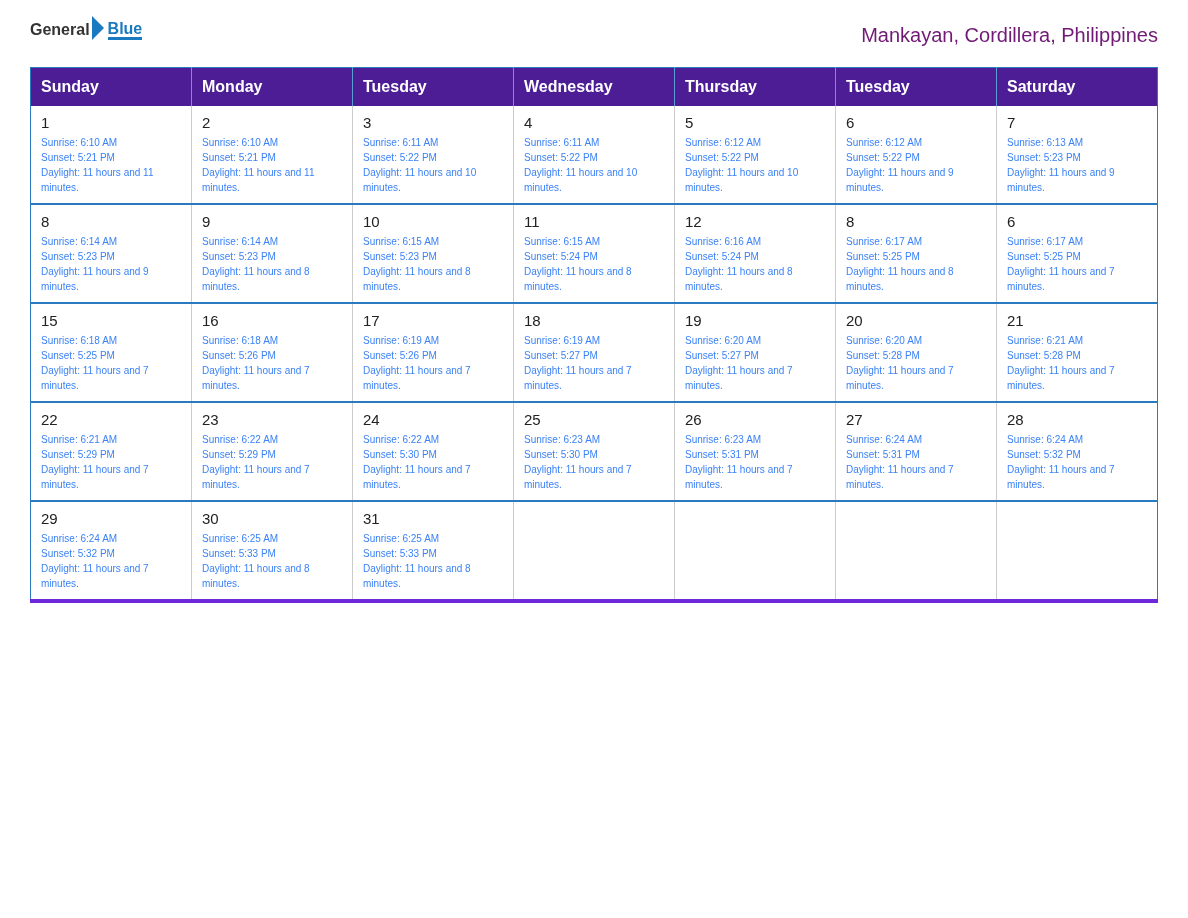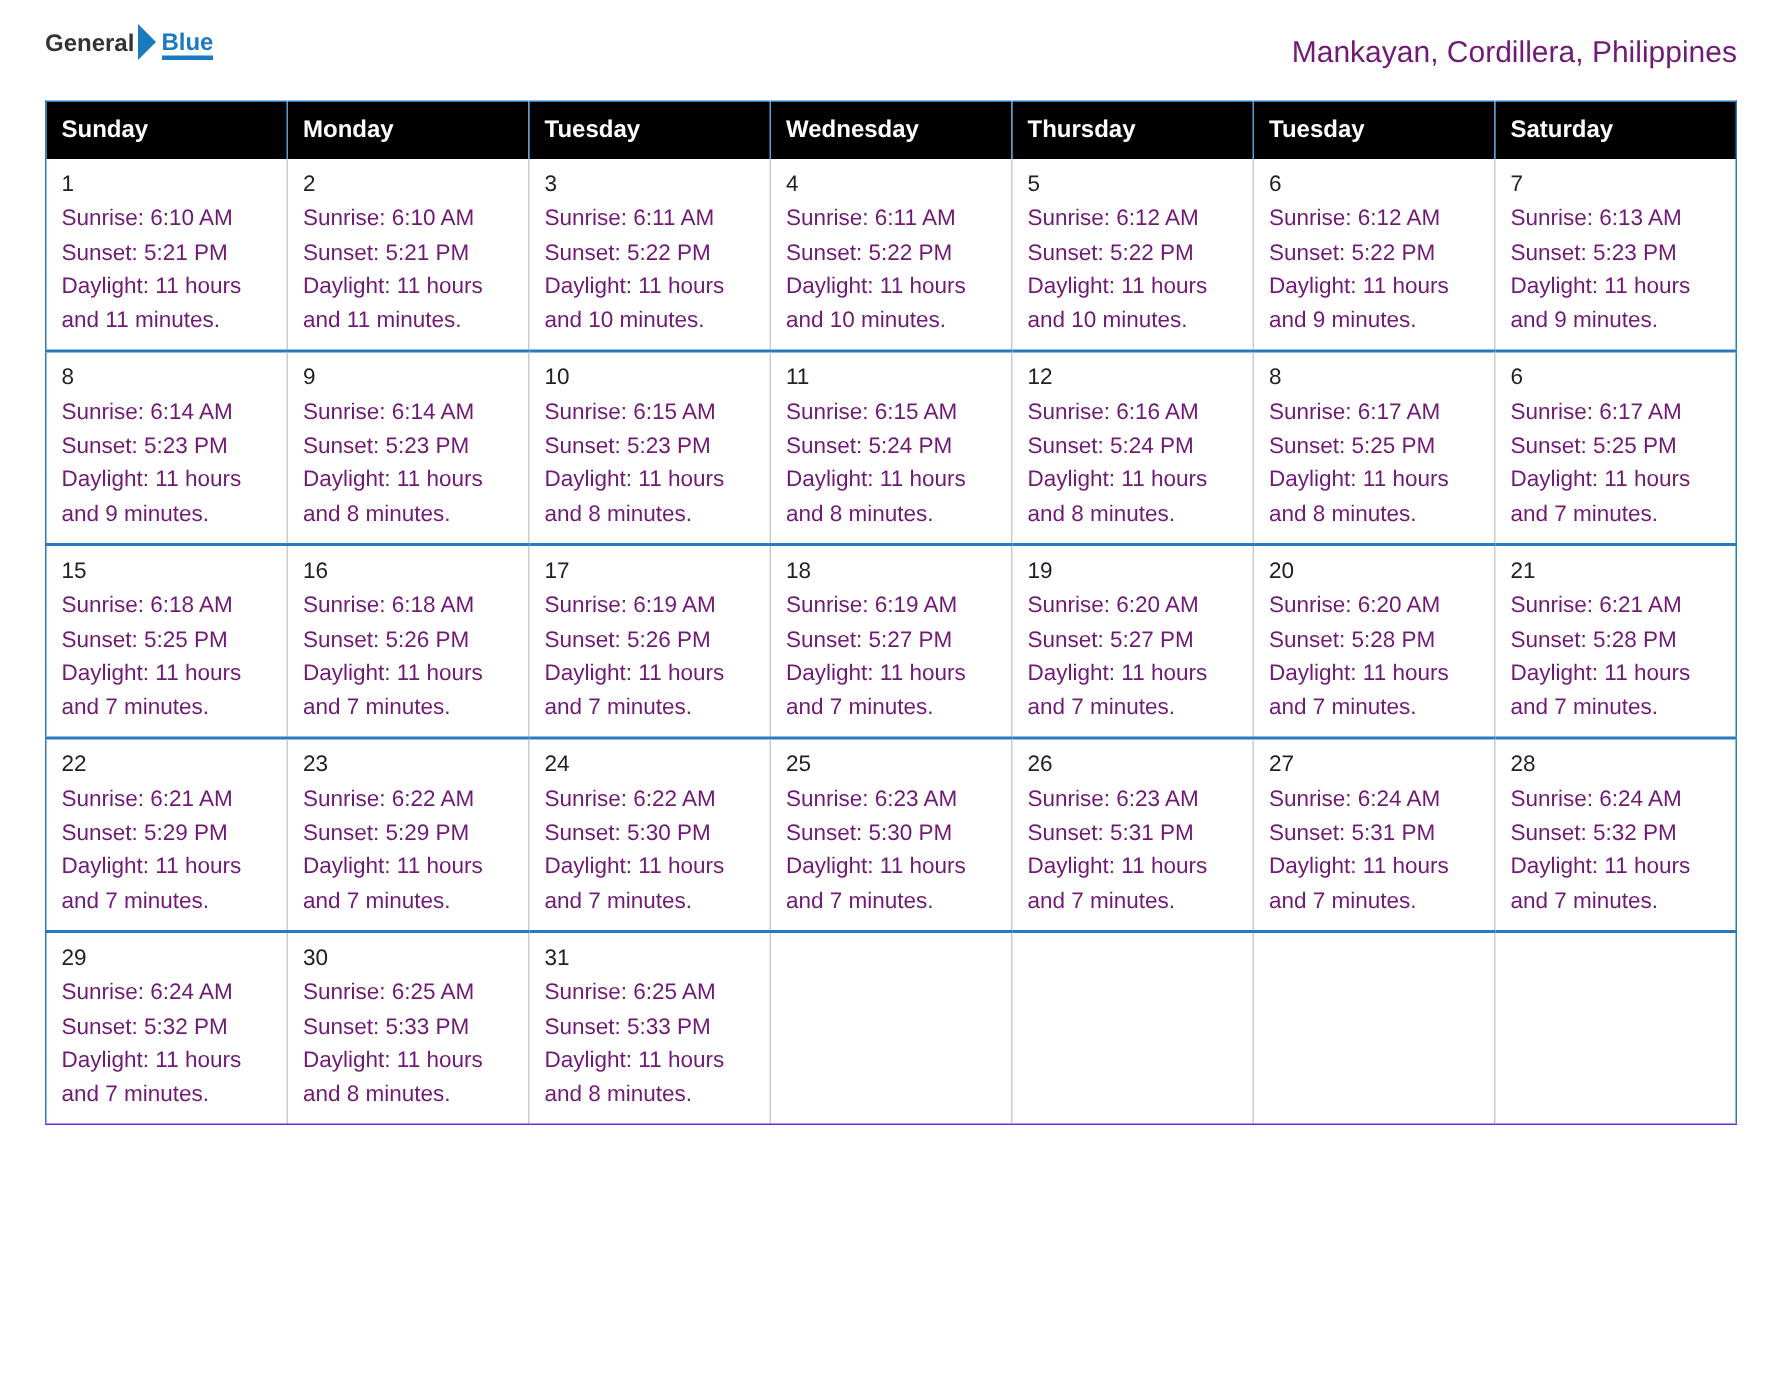--- a/index.html
+++ b/index.html
@@ -59,21 +59,21 @@
       font-size: 20px;
       color: #701a75;
       margin-top: 4px;
     }
     .calendar {
       width: 100%;
       border-collapse: collapse;
       border: 1px solid #2a7abf;
     }
     .calendar thead tr th {
-      background: #000000;
+      background: #4c1d95;
       color: #fff;
       font-size: 16px;
       font-weight: bold;
       padding: 10px 10px;
       text-align: left;
       border-right: 1px solid #5a9fd4;
     }
     .calendar thead tr th:last-child {
       border-right: none;
     }
@@ -84,33 +84,33 @@
       border-bottom: 2px solid #2a7abf;
       font-size: 13px;
       color: #333;
       width: calc(100% / 7);
       min-height: 90px;
     }
     .calendar tbody tr td:last-child {
       border-right: none;
     }
     .calendar tbody tr:last-child td {
-      border-bottom: 1px solid #6d28d9;
+      border-bottom: 4px solid #6d28d9;
     }
     .day-number {
       font-size: 15px;
       font-weight: normal;
       color: #222;
       margin-bottom: 4px;
       display: block;
     }
     .day-info {
-      font-size: 15px;
+      font-size: 10px;
       line-height: 1.5;
-      color: #701a75;
+      color: #3b82f6;
     }
     .empty-cell {
       background: #fff;
     }
     .logo-wrapper {
       display: flex;
       flex-direction: column;
       align-items: flex-start;
     }
     .logo-top-row {

